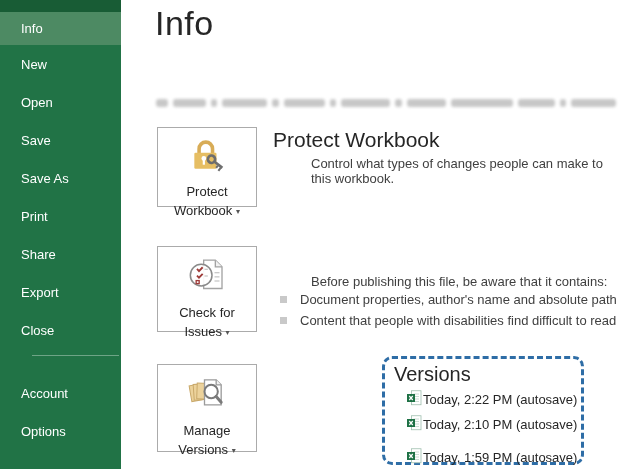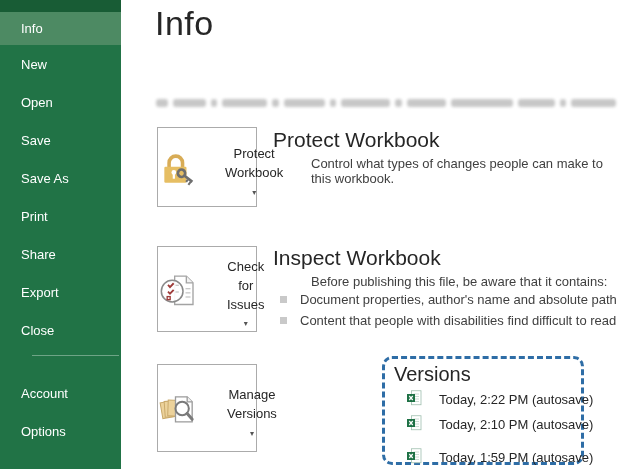--- a/index.html
+++ b/index.html
@@ -21,35 +21,35 @@
               color:#262626;letter-spacing:.5px;}
   .book-name{position:absolute;left:35px;top:64px;font-size:21px;font-weight:400;color:#3a7258;}
 
   
   .blurpath{position:absolute;left:35px;top:97px;width:460px;height:12px;
             display:flex;align-items:center;gap:5px;filter:blur(1.6px);opacity:.55;}
   .blurpath i{display:block;height:8px;background:#9a9a9a;border-radius:3px;}
 
   
   .big-btn{position:absolute;width:100px;background:#fff;border:1px solid #ababab;
-           display:flex;align-items:center;justify-content:flex-start;
-           cursor:pointer;box-sizing:border-box;padding-top:9px;gap:29px;}
+           display:flex;flex-direction:column;align-items:center;justify-content:flex-start;
+           cursor:pointer;box-sizing:border-box;padding-top:9px;}
   .big-btn .lbl{font-size:13px;color:#262626;text-align:center;line-height:1.45;margin-top:4px;}
   .caret{font-size:8px;color:#555;vertical-align:1px;}
 
   .sec-head{position:absolute;font-size:21px;font-weight:400;color:#262626;}
   .sec-desc{position:absolute;font-size:13px;color:#404040;margin-left:38px;}
   .bullet-row{position:absolute;display:flex;align-items:center;font-size:13px;color:#404040;}
   .bullet-sq{width:7px;height:7px;background:#c9c9c9;margin-right:13px;flex:0 0 auto;}
 
   
   .dash-box{position:absolute;left:261px;top:356px;width:202px;height:109px;
             border:3px dashed #2e6da6;border-radius:10px;box-sizing:border-box;}
   .versions-head{position:absolute;left:273px;top:363px;font-size:20px;color:#262626;}
-  .vrow{position:absolute;left:286px;display:flex;align-items:center;gap:17px;
+  .vrow{position:absolute;left:286px;display:flex;align-items:center;gap:1px;
         font-size:13px;color:#262626;cursor:pointer;}
 </style>
 </head>
 <body>
 
 <div class="stage">
 
   <div class="sidebar">
     <div class="sidebar-topstrip"></div>
     <div class="nav-item active">
@@ -149,21 +149,20 @@
           <line x1="21" y1="16" x2="25" y2="16" stroke="#c9c9c9" stroke-width="1.6"></line>
           <line x1="21" y1="24" x2="25" y2="24" stroke="#c9c9c9" stroke-width="1.6"></line>
         </svg>
       </span>
       <span class="lbl">
         <span>Check for</span><br>
         <span>Issues</span>
         <span class="caret">▾</span>
       </span>
     </div>
-    <div class="sec-head" style="left:152px;top:246px;">Inspect Workbook</div>
     <div class="sec-desc" style="left:152px;top:274px;">Before publishing this file, be aware that it contains:</div>
     <div class="bullet-row" style="left:159px;top:292px;">
       <span class="bullet-sq"></span>
       <span>Document properties, author's name and absolute path</span>
     </div>
     <div class="bullet-row" style="left:159px;top:313px;">
       <span class="bullet-sq"></span>
       <span>Content that people with disabilities find difficult to read</span>
     </div>
 

